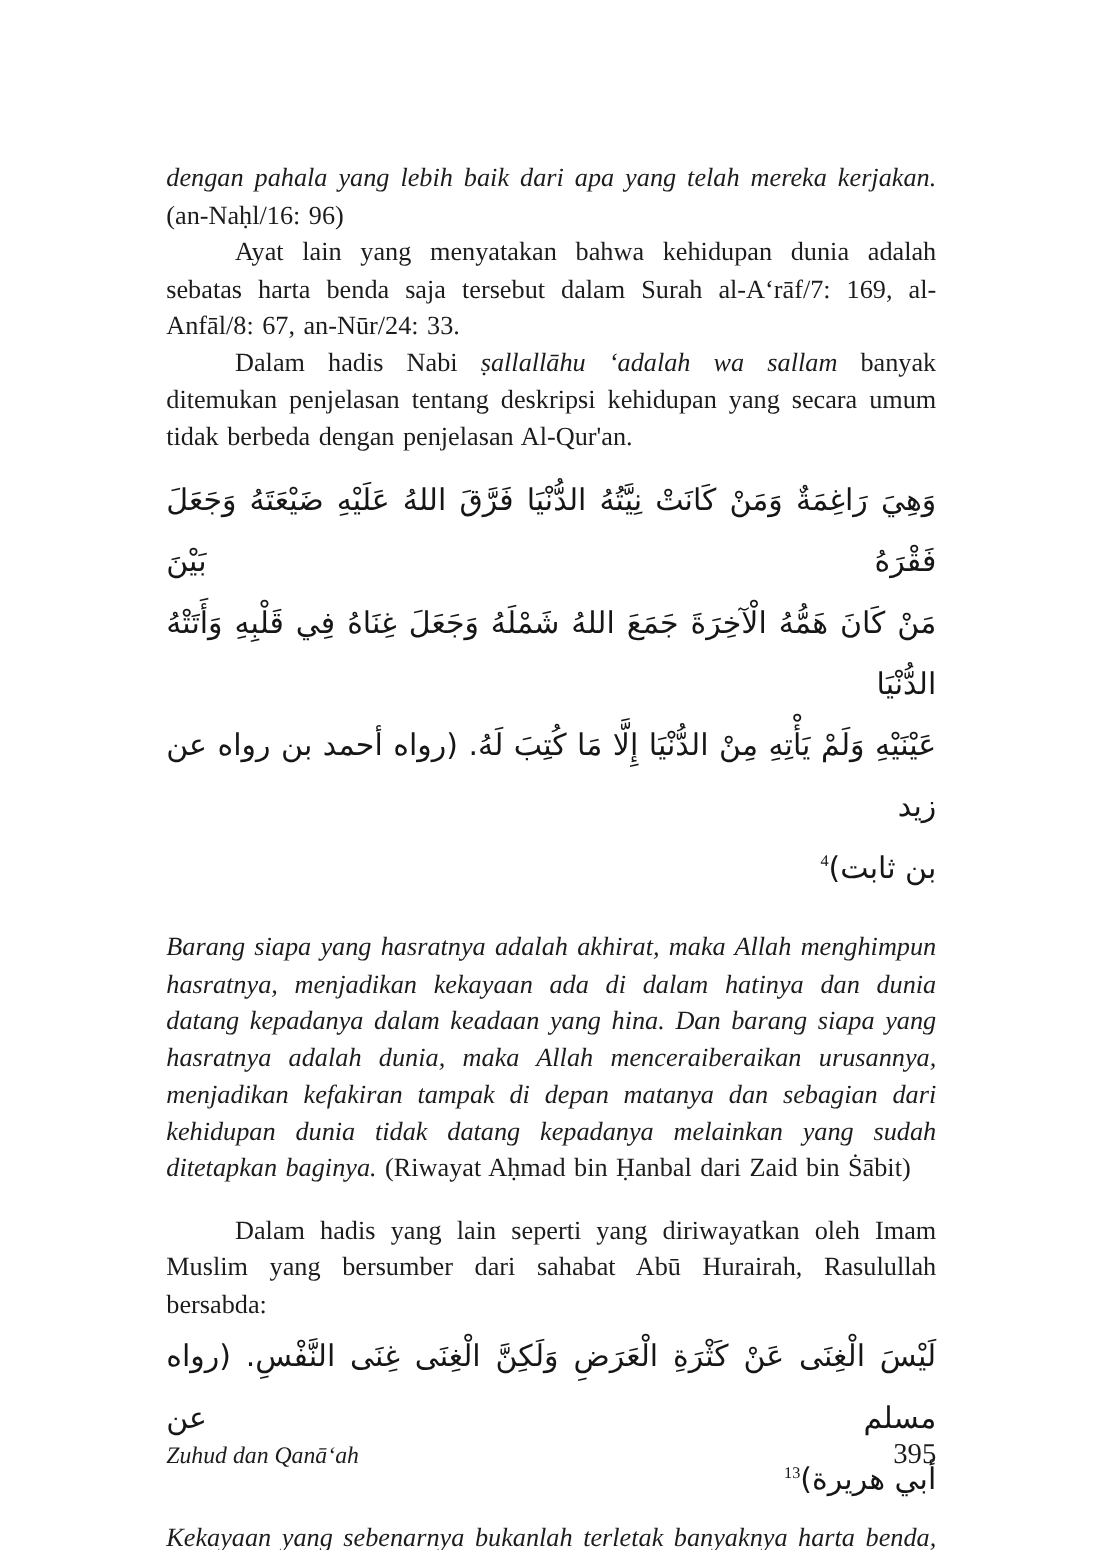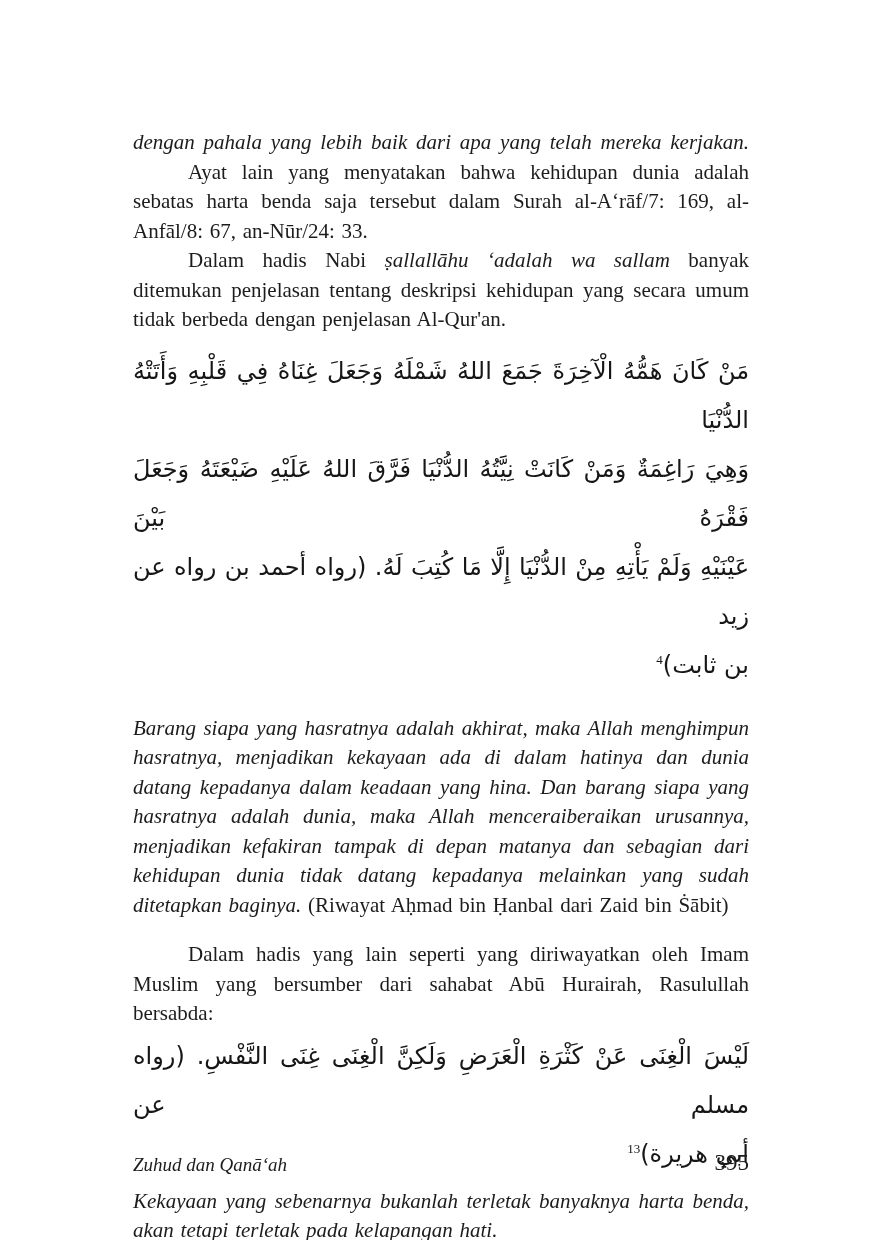--- a/index.html
+++ b/index.html
@@ -70,28 +70,29 @@
     font-size: 23px;
   }
 </style>
 </head>
 <body>
 
 <div class="page">
   <div class="content">
 
     <p class="latin ital jlast">dengan pahala yang lebih baik dari apa yang telah mereka kerjakan.</p>
+    <p class="latin">(an-Naḥl/16: 96)</p>
 
     <p class="latin indent">Ayat lain yang menyatakan bahwa kehidupan dunia adalah sebatas harta benda saja tersebut dalam Surah al-A‘rāf/7: 169, al-Anfāl/8: 67, an-Nūr/24: 33.</p>
 
     <p class="latin indent"><span>Dalam hadis Nabi </span><span class="ital">ṣallallāhu ‘adalah wa sallam</span><span> banyak ditemukan penjelasan tentang deskripsi kehidupan yang secara umum tidak berbeda dengan penjelasan Al-Qur'an.</span></p>
 
     <div class="arabic-block first" lang="ar" dir="rtl">
+      <div class="ar-line j">وَهِيَ رَاغِمَةٌ وَمَنْ كَانَتْ نِيَّتُهُ الدُّنْيَا فَرَّقَ اللهُ عَلَيْهِ ضَيْعَتَهُ وَجَعَلَ فَقْرَهُ بَيْنَ</div>
       <div class="ar-line j">مَنْ كَانَ هَمُّهُ الْآخِرَةَ جَمَعَ اللهُ شَمْلَهُ وَجَعَلَ غِنَاهُ فِي قَلْبِهِ وَأَتَتْهُ الدُّنْيَا</div>
-      <div class="ar-line j">وَهِيَ رَاغِمَةٌ وَمَنْ كَانَتْ نِيَّتُهُ الدُّنْيَا فَرَّقَ اللهُ عَلَيْهِ ضَيْعَتَهُ وَجَعَلَ فَقْرَهُ بَيْنَ</div>
       <div class="ar-line j">عَيْنَيْهِ وَلَمْ يَأْتِهِ مِنْ الدُّنْيَا إِلَّا مَا كُتِبَ لَهُ. (رواه أحمد بن رواه عن زيد</div>
       <div class="ar-line last"><span>بن ثابت)</span><sup class="footnote">4</sup></div>
     </div>
 
     <p class="latin trans"><span class="ital">Barang siapa yang hasratnya adalah akhirat, maka Allah menghimpun hasratnya, menjadikan kekayaan ada di dalam hatinya dan dunia datang kepadanya dalam keadaan yang hina. Dan barang siapa yang hasratnya adalah dunia, maka Allah menceraiberaikan urusannya, menjadikan kefakiran tampak di depan matanya dan sebagian dari kehidupan dunia tidak datang kepadanya melainkan yang sudah ditetapkan baginya.</span><span> (Riwayat Aḥmad bin Ḥanbal dari Zaid bin Ṡābit)</span></p>
 
     <p class="latin indent">Dalam hadis yang lain seperti yang diriwayatkan oleh Imam Muslim yang bersumber dari sahabat Abū Hurairah, Rasulullah bersabda:</p>
 
     <div class="arabic-block second" lang="ar" dir="rtl">
       <div class="ar-line j">لَيْسَ الْغِنَى عَنْ كَثْرَةِ الْعَرَضِ وَلَكِنَّ الْغِنَى غِنَى النَّفْسِ. (رواه مسلم عن</div>

